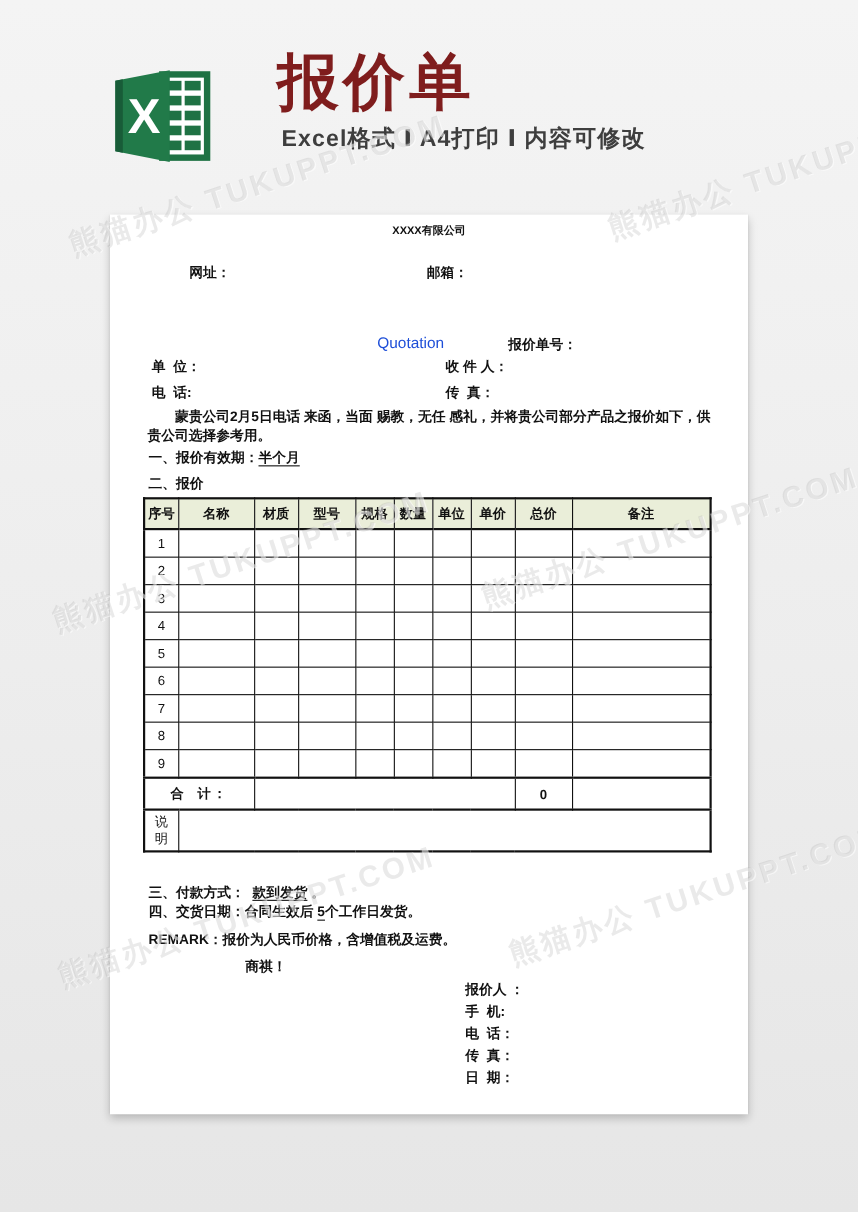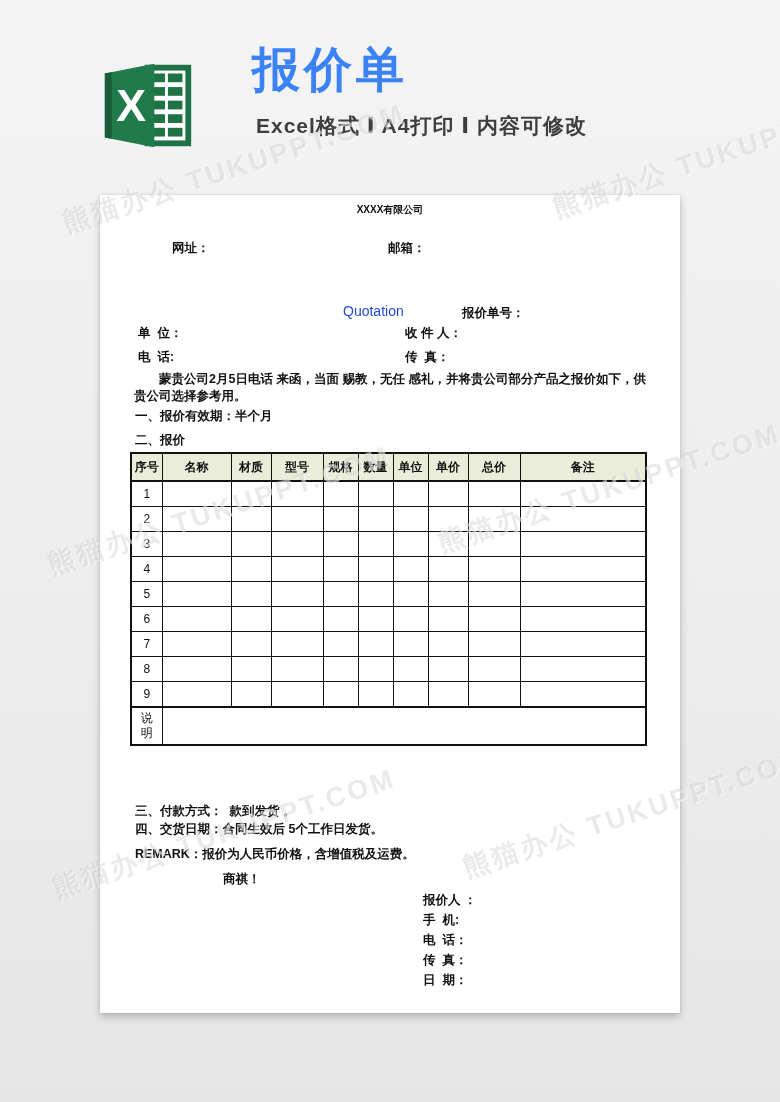--- a/index.html
+++ b/index.html
@@ -9,21 +9,21 @@
     font-family:"Liberation Sans","DejaVu Sans",sans-serif;
     position:relative;overflow:hidden;
   }
   .stage{position:absolute;left:0;top:0;width:780px;height:1102px;}
 
   
   .banner{position:absolute;left:0;top:0;width:780px;height:195px;}
   .excel-icon{position:absolute;left:100px;top:57px;width:97px;height:97px;}
   .banner-title{
     position:absolute;left:252px;top:38px;
-    font-size:48px;font-weight:bold;color:#3b82f6;letter-spacing:4px;
+    font-size:56px;font-weight:bold;color:#7f1d1d;letter-spacing:4px;
   }
   .banner-subtitle{
     position:absolute;left:256px;top:112px;
     font-size:21px;font-weight:bold;color:#3e3e3e;letter-spacing:1px;
   }
 
   
   .wm{
     position:absolute;
     font-size:27px;font-weight:bold;letter-spacing:3px;
@@ -56,21 +56,21 @@
   .lbl-unit{left:38px;top:130px;}
   .lbl-recipient{left:305px;top:130px;}
   .lbl-phone{left:38px;top:154px;}
   .lbl-fax{left:305px;top:154px;}
   .intro{
     left:34px;top:176px;width:512px;
     text-indent:25px;line-height:17px;text-align:justify;
   }
   .sec1{left:35px;top:213px;}
   .sec2{left:35px;top:237px;}
-  .u{text-underline-offset:3px;}
+  .u{text-decoration:underline;text-underline-offset:3px;}
 
   
   table.quote{
     position:absolute;left:30px;top:257px;width:515px;
     border-collapse:collapse;table-layout:fixed;
     border:2px solid #111;
   }
   table.quote th,table.quote td{
     border:1px solid #111;padding:0;font-size:12px;color:#111;
     overflow:hidden;
@@ -286,20 +286,26 @@
             <td></td>
             <td></td>
             <td></td>
             <td></td>
             <td></td>
             <td></td>
             <td></td>
             <td></td>
             <td></td>
           </tr>
+      <tr class="total">
+        <td colspan="2" class="total-label pre">合  计：</td>
+        <td colspan="6"></td>
+        <td class="total-value">0</td>
+        <td></td>
+      </tr>
       <tr class="noterow">
         <td class="note-label"><span>说明</span></td>
         <td colspan="9"></td>
       </tr>
     </tbody>
       </table>
 
     <div class="abs sec3"><span class="pre">三、付款方式：  </span><span class="u">款到发货</span><span class="pre"> 。</span></div>
     <div class="abs sec4"><span class="pre">四、交货日期：合同生效后 </span><span class="u">5</span><span>个工作日发货。</span></div>
     <div class="abs remark"><b>REMARK</b><b>：报价为人民币价格，含增值税及运费。</b></div>

